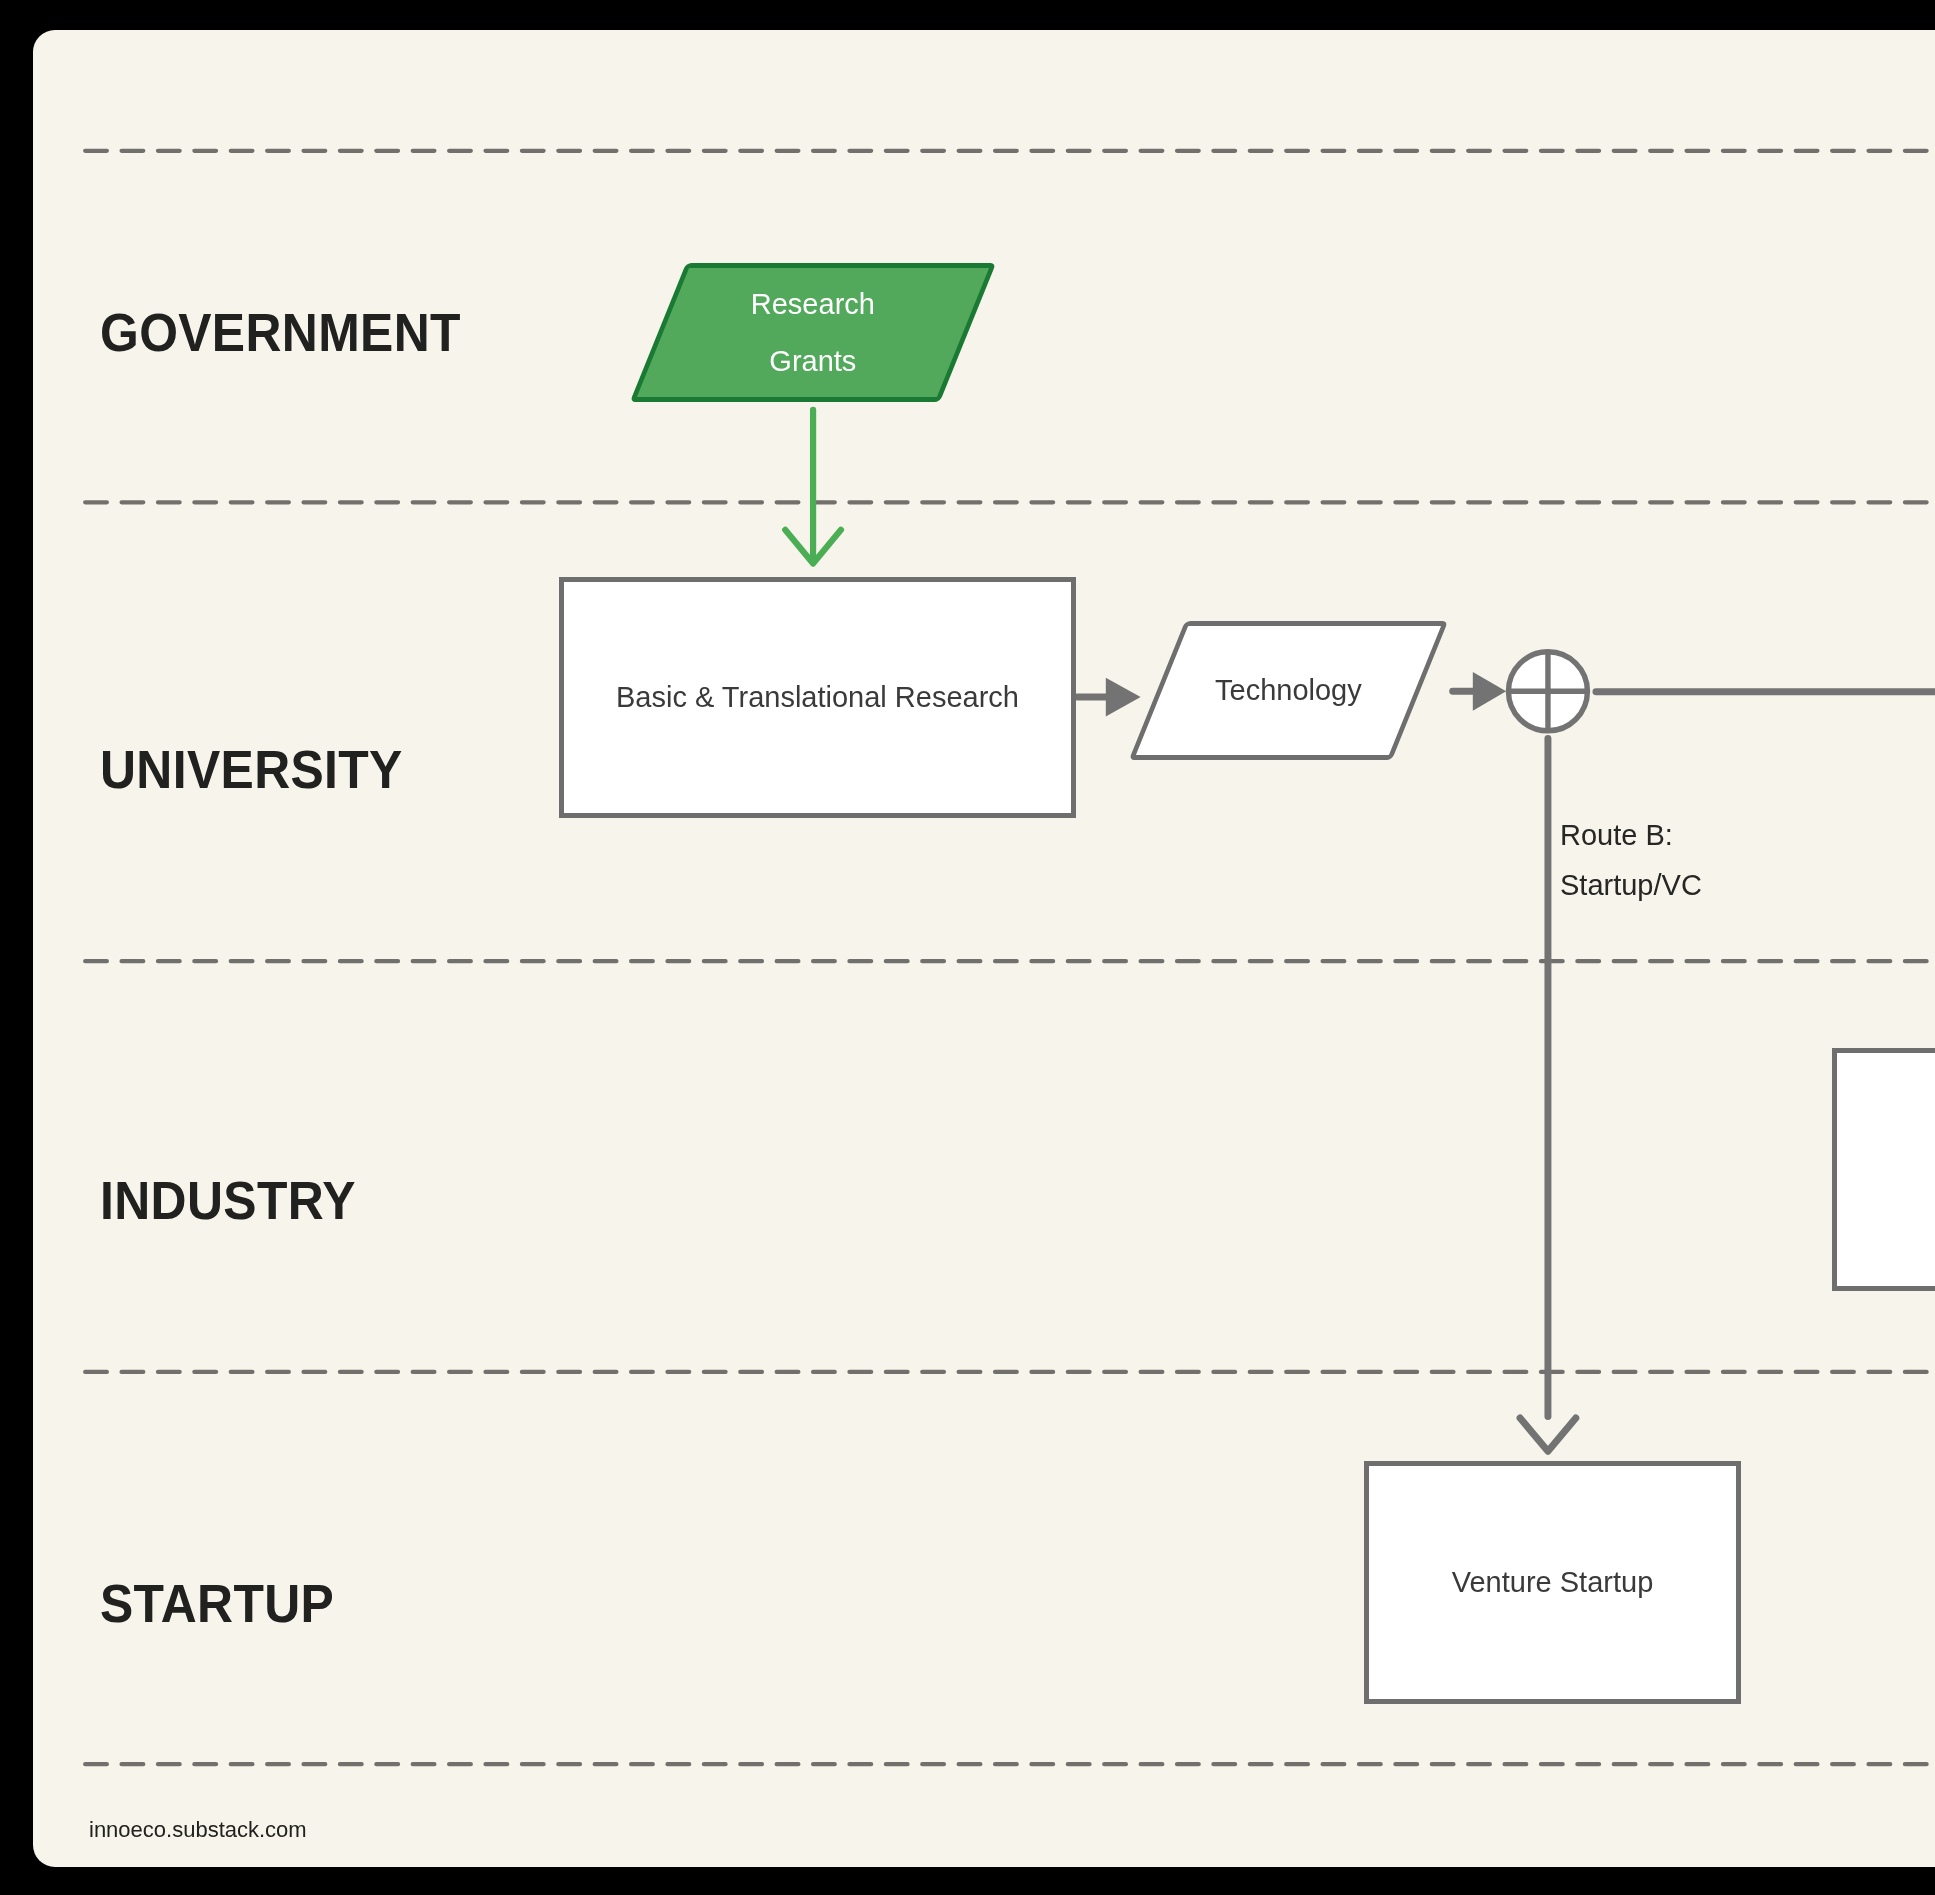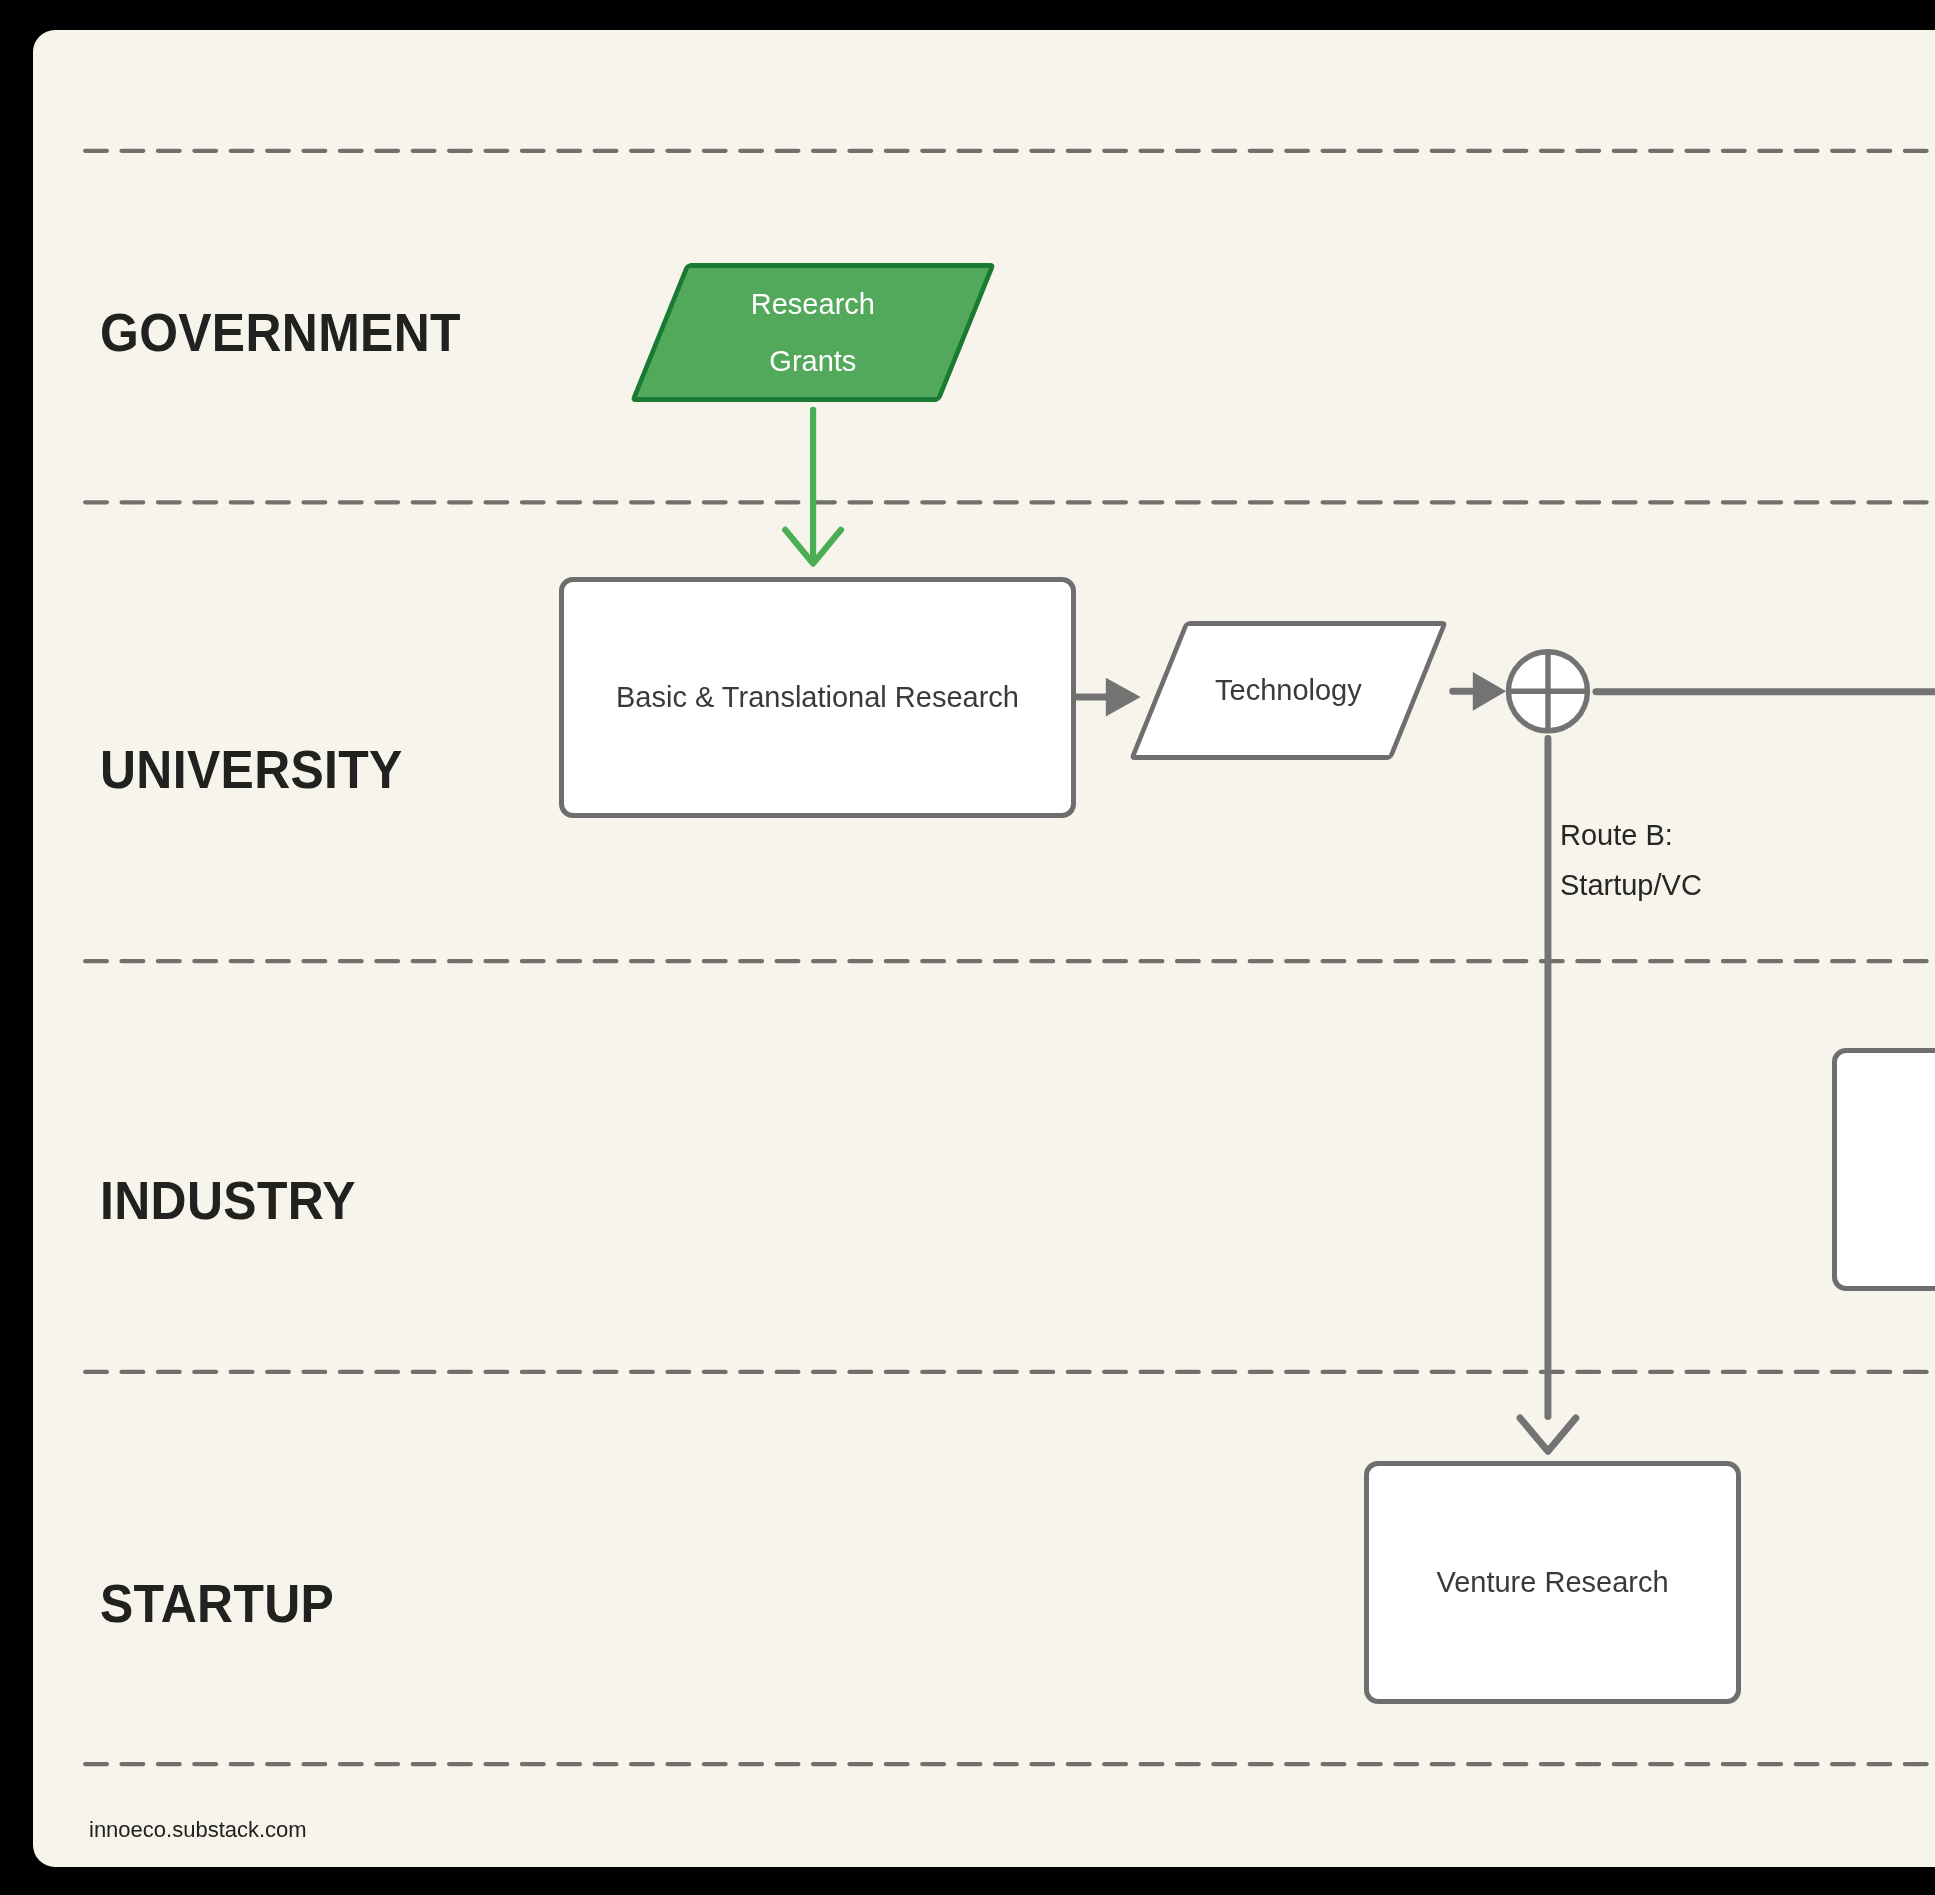--- a/index.html
+++ b/index.html
@@ -47,21 +47,21 @@
   }
   .node {
     position: absolute;
     display: flex;
     align-items: center;
     justify-content: center;
     text-align: center;
     box-sizing: border-box;
     background: #FFFFFF;
     border: 5px solid #6E6E6E;
-    border-radius: 14px;
+    border-radius: 0;
     color: #3A3A3A;
     font-size: 29px;
     font-weight: 500;
     line-height: 57px;
   }
   .par {
     border-radius: 5.4px;
     transform: skewX(-22deg);
   }
   .par .unskew {
@@ -155,21 +155,21 @@
 
   <div class="node par" style="left:1157px; top:621px; width:263px; height:139px;">
     <span class="unskew">Technology</span>
   </div>
 
   <div class="node" style="left:1832px; top:1048px; width:378px; height:243px;">
     <span>Industry R&amp;D</span>
   </div>
 
   <div class="node" style="left:1364px; top:1461px; width:377px; height:243px;">
-    <span>Venture Research</span>
+    <span>Venture Startup</span>
   </div>
 
 
   <div class="route-label" style="left:1560px; top:810px;">Route B:
 Startup/VC</div>
 
   <div class="footer-text">innoeco.substack.com</div>
 </div>
 
 

